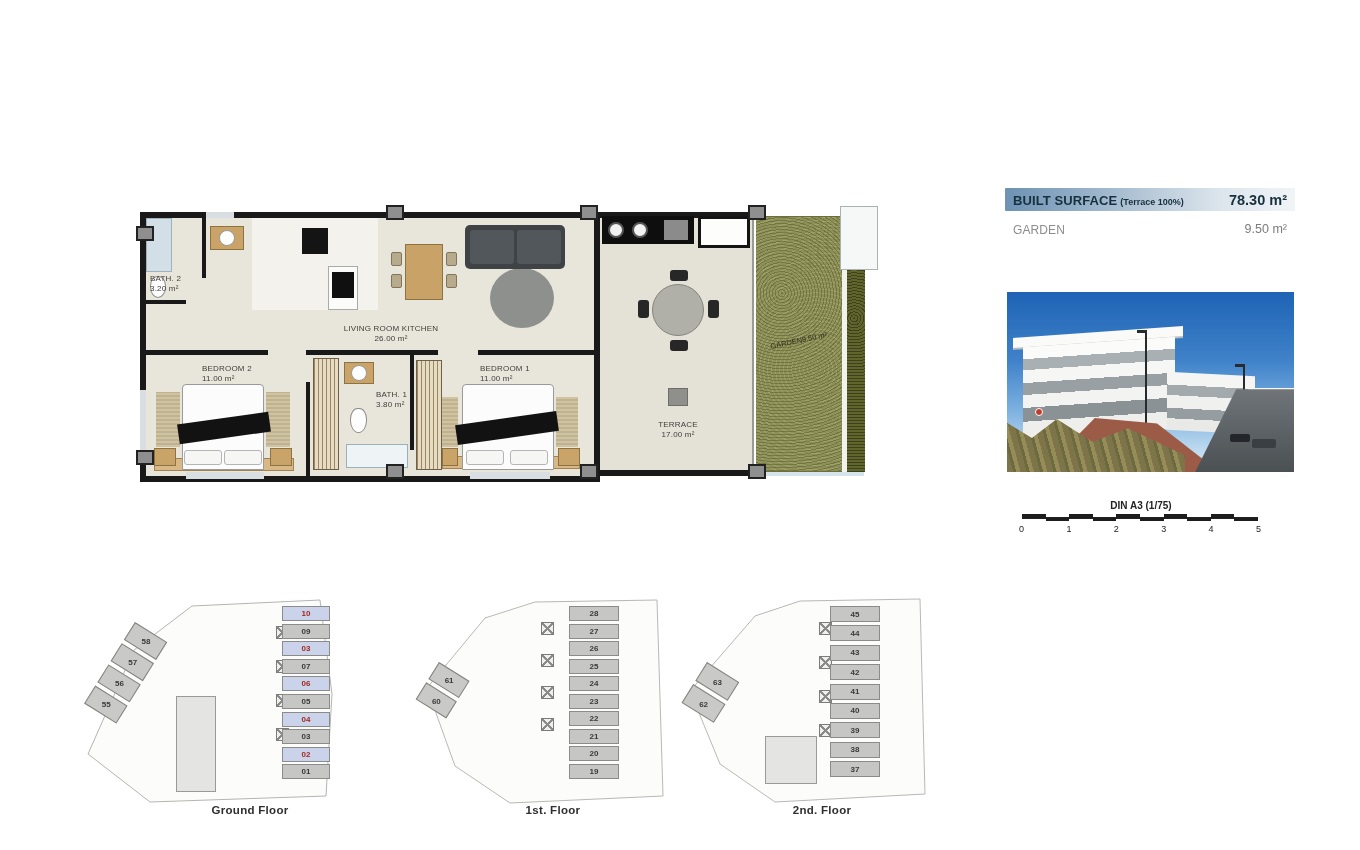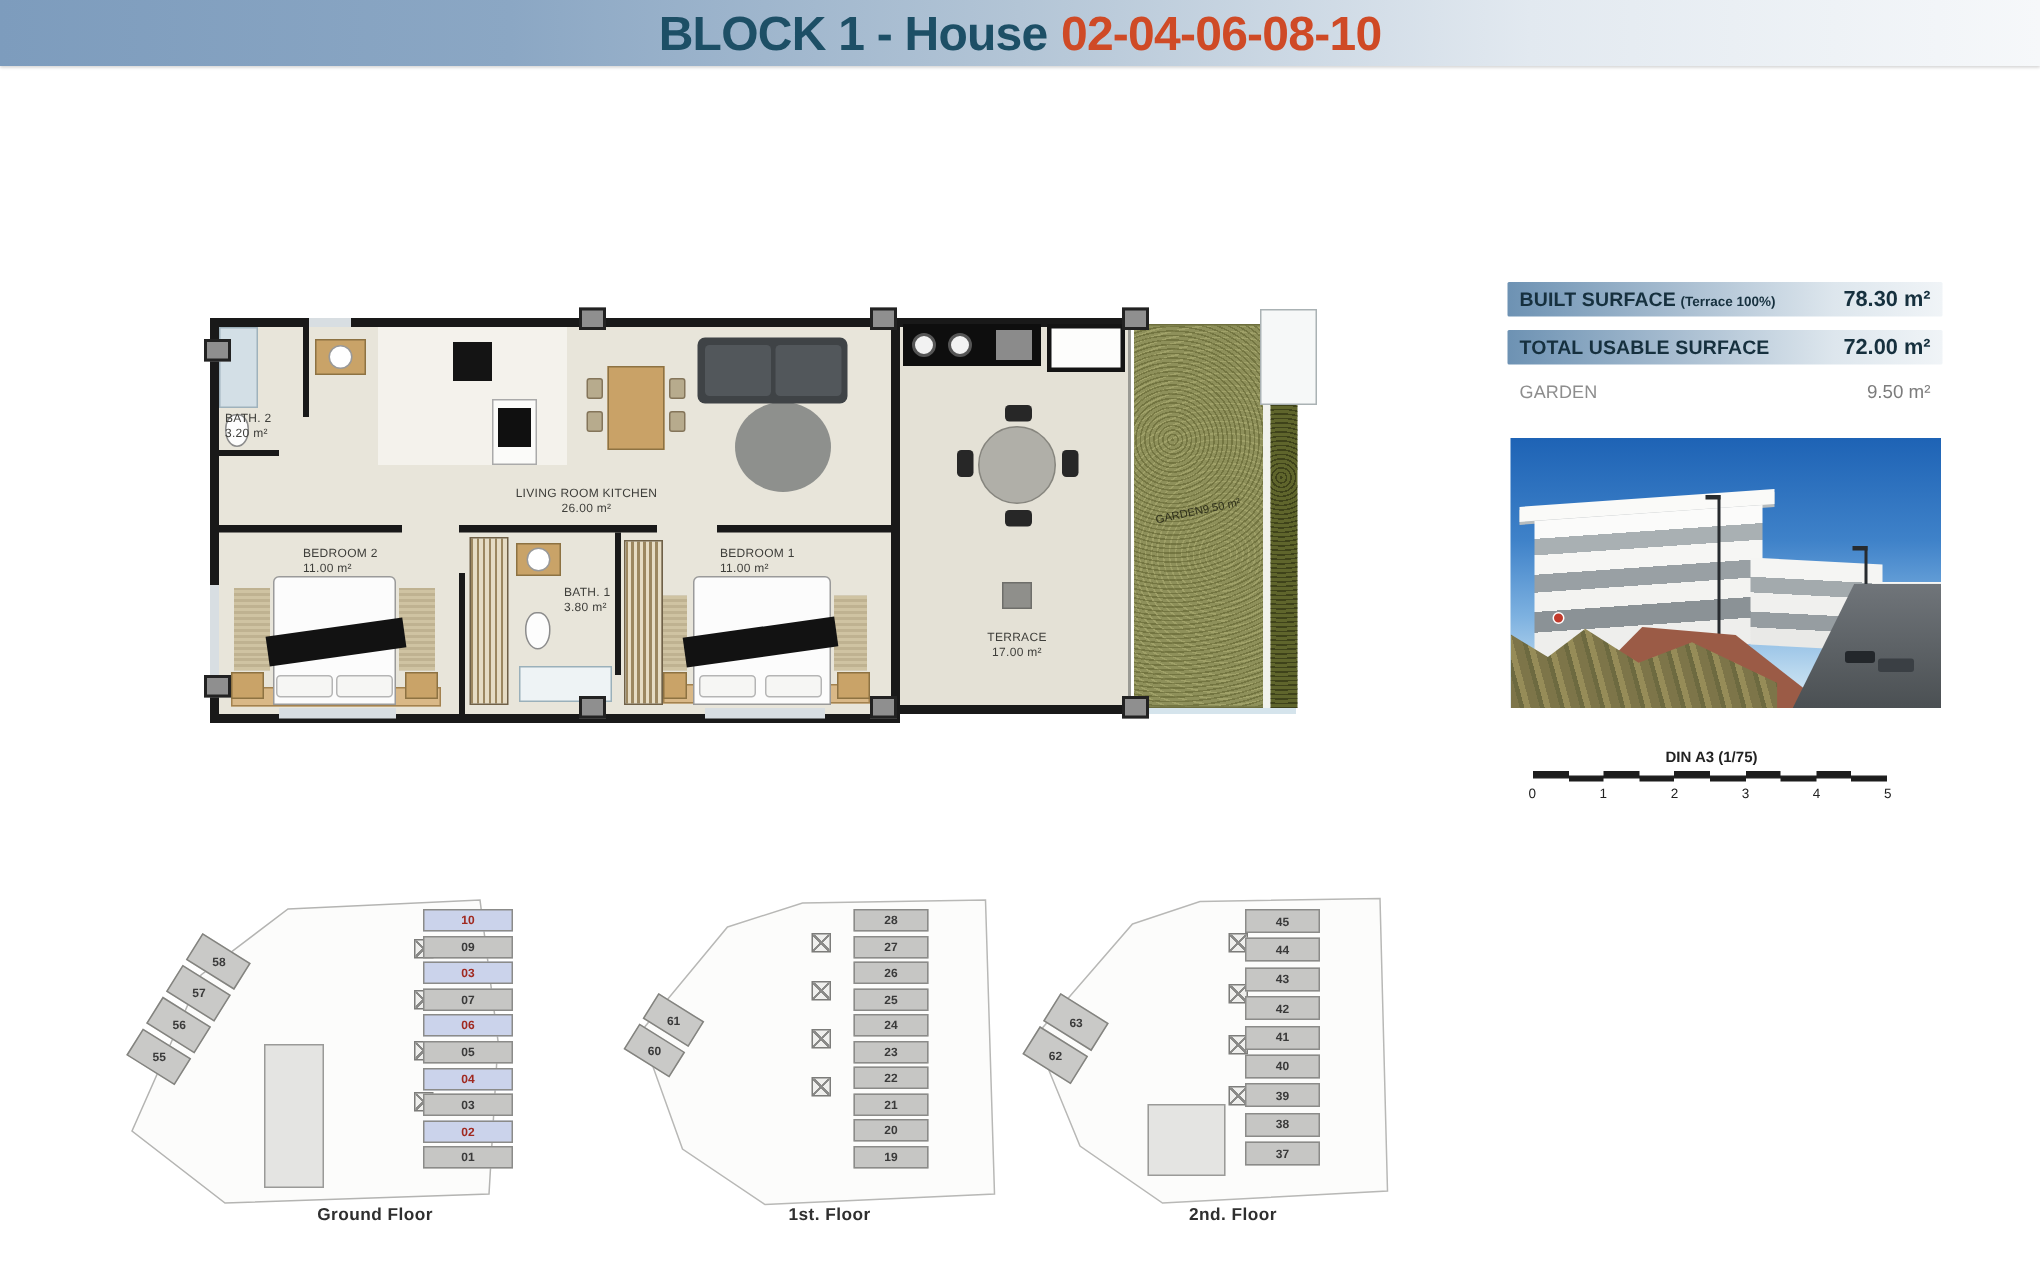--- a/index.html
+++ b/index.html
@@ -122,37 +122,34 @@
   .shaft { position:absolute; width:13px; height:13px; border:1px solid #7c7c7a; background:
       linear-gradient(45deg,transparent 44%,#8a8a88 44%,#8a8a88 56%,transparent 56%),
       linear-gradient(-45deg,transparent 44%,#8a8a88 44%,#8a8a88 56%,transparent 56%),#efefed; }
   .core { position:absolute; background:#e4e4e2; border:1px solid #9a9a98; }
   .diag { position:absolute; display:flex; flex-direction:column; gap:4px; transform-origin:top left; }
   .dcell { background:#c9c9c7; border:1px solid #83837f; display:flex; align-items:center; justify-content:center; }
   .dnum { font-size:8px; font-weight:700; color:#3a3a3a; }
   .flabel { position:absolute; font-size:11.5px; font-weight:700; color:#2f2f2f; letter-spacing:.3px; text-align:center; width:170px; }
 
   .g-mid  .cell { width:54px; height:17px; margin-bottom:4px; }
-  .g-right .cell { width:60px; height:15px; margin-bottom:2.6px; }
+  .g-right .cell { width:48px; height:15px; margin-bottom:2.6px; }
   .f-left .cell { width:50px; height:17px; margin-bottom:4px; }
   .f-right .cell { width:50px; height:15px; margin-bottom:2.5px; }
   .s-left .cell { width:52px; height:17px; margin-bottom:4px; }
   .s-right .cell { width:50px; height:16px; margin-bottom:3.4px; }
   .g-diag .dcell { width:38px; height:21px; } .g-diag .dnum { transform:rotate(-32deg); }
   .f-diag .dcell { width:36px; height:20px; } .f-diag .dnum { transform:rotate(-32deg); }
   .s-diag .dcell { width:38px; height:22px; } .s-diag .dnum { transform:rotate(-32deg); }
 </style>
 </head>
 <body>
 
 <div class="page">
 
-  <div class="header">
-    <div class="title"><span>BLOCK 1 - House</span><span class="nums">02-04-06-08-10</span></div>
-  </div>
 
   <div class="plan">
     <div class="apt"></div>
 
     <div class="kfloor"></div>
     <div class="shower"></div>
     <div class="wc" style="left:10px;top:64px;width:16px;height:22px;"></div>
     <div class="wall" style="left:62px;top:6px;width:4px;height:60px;"></div>
     <div class="wall" style="left:6px;top:88px;width:40px;height:4px;"></div>
     <div class="cab" style="left:70px;top:14px;width:34px;height:24px;"></div>
@@ -249,24 +246,20 @@
     <div class="rlabel" style="left:340px;top:152px;"><span>BEDROOM 1</span><span class="ar">11.00 m²</span></div>
     <div class="rlabel" style="left:500px;top:208px;width:76px;text-align:center;"><span>TERRACE</span><span class="ar">17.00 m²</span></div>
     <div class="glabel"><span>GARDEN</span><span class="ar">9.50 m²</span></div>
   </div>
 
   <div class="stable">
 
   <div class="srow hl">
         <span class="slabel"><b>BUILT SURFACE</b><i>(Terrace 100%)</i></span>
         <span class="sval">78.30 m²</span>
-      </div>
-      <div class="srow hl">
-        <span class="slabel"><b>TOTAL USABLE SURFACE</b><i></i></span>
-        <span class="sval">72.00 m²</span>
       </div>
       <div class="srow">
         <span class="slabel"><b>GARDEN</b><i></i></span>
         <span class="sval">9.50 m²</span>
       </div>
     </div>
 
   <div class="photo">
     <div class="broof"></div>
     <div class="bmain"></div>

